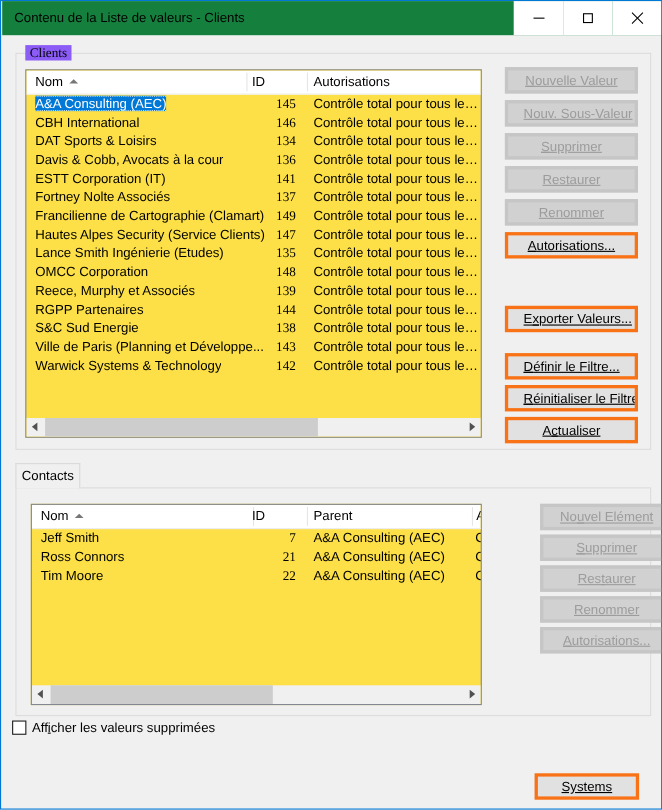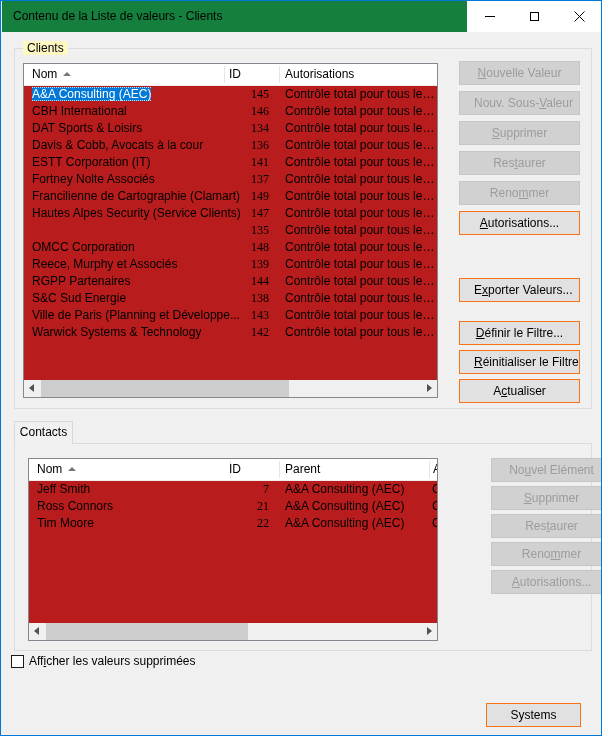--- a/index.html
+++ b/index.html
@@ -17,23 +17,23 @@
   
   #titlebar { position:absolute; left:1px; top:0; width:600px; height:31px; background:#15803d; }
   #titlebar .title { position:absolute; left:11px; top:8px; white-space:nowrap; }
   .caption { position:absolute; right:0; top:0; height:31px; display:flex; }
   .cap-btn { width:45px; height:31px; display:flex; align-items:center; justify-content:center; background:#fff; }
   .min-glyph { width:10px; height:1px; background:#000; display:block; }
   .max-glyph { width:9px; height:9px; border:1px solid #000; box-sizing:border-box; display:block; }
   
   .groupbox { position:absolute; border:1px solid #dcdcdc; box-sizing:border-box; }
   #clients-group { left:13px; top:47px; width:578px; height:361px; }
-  .group-label { position:absolute; left:8px; top:-8px; background:#fef9c3; padding:0 4px; line-height:14px; }
-  
-  .listview { position:absolute; background:#b91c1c; border:1px solid #828790; box-sizing:border-box; overflow:hidden; }
+  .group-label { position:absolute; left:8px; top:-8px; background:#8b5cf6; padding:0 4px; line-height:14px;font-family:Liberation Serif, serif; }
+  
+  .listview { position:absolute; background:#fde047; border:1px solid #828790; box-sizing:border-box; overflow:hidden; }
   #clients-table { left:22px; top:62px; width:415px; height:335px; }
   #contacts-table { left:27px; top:457px; width:410px; height:183px; }
   .lv-header { position:absolute; left:0; top:0; right:0; height:21px; border-bottom:1px solid #ededed; background:#fff; }
   .hdr-nom { position:absolute; left:8px; top:3px; }
   .sort-arrow { position:absolute; left:39px; top:8px; width:0; height:0;
     border-left:4px solid transparent; border-right:4px solid transparent; border-bottom:4px solid #767676; }
   .hdr-id { position:absolute; top:3px; width:40px; text-align:left; }
   #clients-table .hdr-id { left:205px; }
   #contacts-table .hdr-id { left:200px; }
   .hdr-auth { position:absolute; left:261px; top:3px; }
@@ -59,23 +59,23 @@
   .sb-arrow.left { left:0; } .sb-arrow.right { right:0; }
   .sb-arrow::after { content:""; position:absolute; top:4px; width:0; height:0;
     border-top:4px solid transparent; border-bottom:4px solid transparent; }
   .sb-arrow.left::after  { left:5px; border-right:5px solid #515151; }
   .sb-arrow.right::after { right:5px; border-left:5px solid #515151; }
   .sb-thumb { position:absolute; top:0; height:17px; background:#cdcdcd; }
   #clients-table .sb-thumb { left:17px; width:248px; }
   #contacts-table .sb-thumb { left:17px; width:202px; }
   
   .win-btn { display:block; box-sizing:border-box; width:121px; height:24px;
-    background:#e1e1e1; border:1px solid #f97316; color:#000;
+    background:#e1e1e1; border:3px solid #f97316; color:#000;
     font-family:"Liberation Sans", sans-serif; font-size:12px; padding:0 14px;
-    text-align:center; white-space:nowrap; overflow:hidden; }
+    text-align:center; white-space:nowrap; overflow:hidden;text-decoration:underline; }
   .win-btn.disabled { background:#d1d1d1; border-color:#c6c6c6; color:#9c9c9c; }
   .stack { position:absolute; width:121px; }
   #stack-clients-1 { left:458px; top:60px; }
   #stack-clients-1 .win-btn { margin-bottom:6px; }
   #stack-clients-2 { left:458px; top:277px; }
   #stack-clients-2 .win-btn { margin-bottom:5px; }
   #stack-clients-2 button:first-of-type { margin-bottom:19px; }
   #stack-contacts { left:458px; top:457px; }
   #stack-contacts .win-btn { margin-bottom:4px;margin-left:32px; }
   
@@ -168,20 +168,21 @@
         <span class="cell-auth">Contrôle total pour tous les utili...</span>
       </div>
 
       <div class="lv-row">
         <span class="cell-nom"><span class="nom-text">Hautes Alpes Security (Service Clients)</span></span>
         <span class="cell-id">147</span>
         <span class="cell-auth">Contrôle total pour tous les utili...</span>
       </div>
 
       <div class="lv-row">
+        <span class="cell-nom"><span class="nom-text">Lance Smith Ingénierie (Etudes)</span></span>
         <span class="cell-id">135</span>
         <span class="cell-auth">Contrôle total pour tous les utili...</span>
       </div>
 
       <div class="lv-row">
         <span class="cell-nom"><span class="nom-text">OMCC Corporation</span></span>
         <span class="cell-id">148</span>
         <span class="cell-auth">Contrôle total pour tous les utili...</span>
       </div>
 

